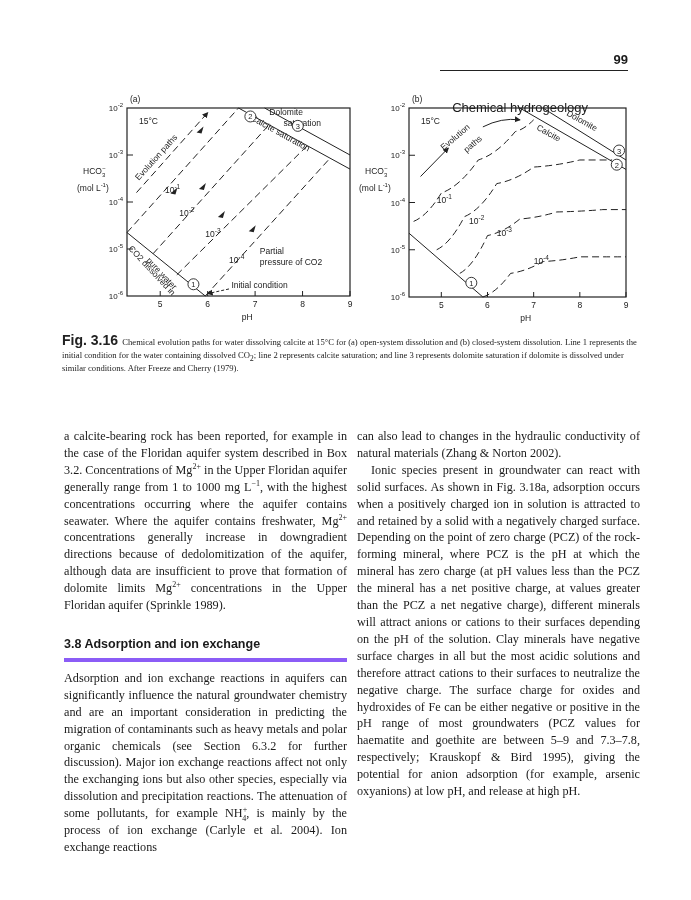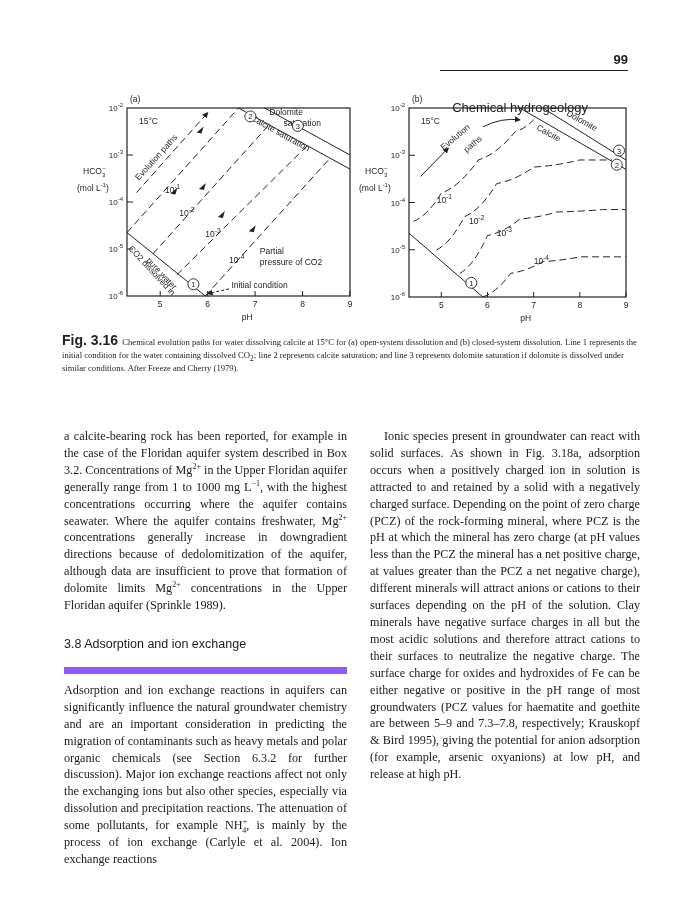--- a/index.html
+++ b/index.html
@@ -6,24 +6,24 @@
   body{width:691px;height:900px;position:relative;overflow:hidden;font-family:"Liberation Serif",serif;color:#1a1a1a;}
   .header{position:absolute;left:440px;top:50px;width:188px;height:20px;border-bottom:1px solid #222;font-family:"Liberation Sans",sans-serif;font-size:13px;}
   .header .title{position:absolute;right:40px;top:2px;margin-top:48px;}
   .header .page{position:absolute;right:0;top:2px;font-weight:bold;}
   svg.fig{position:absolute;left:0;top:0;}
   svg text{font-family:"Liberation Sans",sans-serif;fill:#222;}
   .caption{position:absolute;left:62px;top:334px;width:580px;font-size:8.6px;line-height:13px;color:#222;}
   .caption b{font-family:"Liberation Sans",sans-serif;font-weight:bold;font-size:14px;}
   .col{position:absolute;top:428px;width:283px;font-size:12.2px;line-height:16.9px;text-align:justify;}
   .col p{margin:0;}
-  .col p.indent{text-indent:14px;margin-left:13px;}
+  .col p.indent{text-indent:14px;}
   .colL{left:64px;}
   .colR{left:357px;}
-  .section{margin:22px 0 8px 0;font-family:"Liberation Sans",sans-serif;font-weight:normal;font-size:12.5px;padding-bottom:14px;border-bottom:7px solid #8b5cf6;}
+  .section{margin:22px 0 8px 0;font-family:"Liberation Sans",sans-serif;font-weight:bold;font-size:12.5px;padding-bottom:5px;border-bottom:4px solid #8b5cf6;}
   sup,sub{font-size:8px;line-height:0;}
 </style>
 </head>
 <body>
 
 <div class="header">
   <span class="title">Chemical hydrogeology</span>
   <span class="page">99</span>
 </div>
 
@@ -148,14 +148,15 @@
   <span>Chemical evolution paths for water dissolving calcite at 15°C for (a) open-system dissolution and (b) closed-system dissolution. Line 1 represents the initial condition for the water containing dissolved CO</span><sub>2</sub><span>; line 2 represents calcite saturation; and line 3 represents dolomite saturation if dolomite is dissolved under similar conditions. After Freeze and Cherry (1979).</span>
 </div>
 
 <div class="col colL">
   <p><span>a calcite-bearing rock has been reported, for example in the case of the Floridan aquifer system described in Box 3.2. Concentrations of Mg</span><sup>2+</sup><span> in the Upper Floridan aquifer generally range from 1 to 1000 mg L</span><sup>−1</sup><span>, with the highest concentrations occurring where the aquifer contains seawater. Where the aquifer contains freshwater, Mg</span><sup>2+</sup><span> concentrations generally increase in downgradient directions because of dedolomitization of the aquifer, although data are insufficient to prove that formation of dolomite limits Mg</span><sup>2+</sup><span> concentrations in the Upper Floridan aquifer (Sprinkle 1989).</span></p>
   <div class="section">3.8  Adsorption and ion exchange</div>
   <p><span>Adsorption and ion exchange reactions in aquifers can significantly influence the natural groundwater chemistry and are an important consideration in predicting the migration of contaminants such as heavy metals and polar organic chemicals (see Section 6.3.2 for further discussion). Major ion exchange reactions affect not only the exchanging ions but also other species, especially via dissolution and precipitation reactions. The attenuation of some pollutants, for example NH</span><sup>+</sup><sub style="margin-left:-5px">4</sub><span>, is mainly by the process of ion exchange (Carlyle et al. 2004). Ion exchange reactions</span></p>
 </div>
 
 <div class="col colR">
+  <p>can also lead to changes in the hydraulic conductivity of natural materials (Zhang &amp; Norton 2002).</p>
   <p class="indent">Ionic species present in groundwater can react with solid surfaces. As shown in Fig. 3.18a, adsorption occurs when a positively charged ion in solution is attracted to and retained by a solid with a negatively charged surface. Depending on the point of zero charge (PCZ) of the rock-forming mineral, where PCZ is the pH at which the mineral has zero charge (at pH values less than the PCZ the mineral has a net positive charge, at values greater than the PCZ a net negative charge), different minerals will attract anions or cations to their surfaces depending on the pH of the solution. Clay minerals have negative surface charges in all but the most acidic solutions and therefore attract cations to their surfaces to neutralize the negative charge. The surface charge for oxides and hydroxides of Fe can be either negative or positive in the pH range of most groundwaters (PCZ values for haematite and goethite are between 5–9 and 7.3–7.8, respectively; Krauskopf &amp; Bird 1995), giving the potential for anion adsorption (for example, arsenic oxyanions) at low pH, and release at high pH.</p>
 </div>
 
 </body></html>

